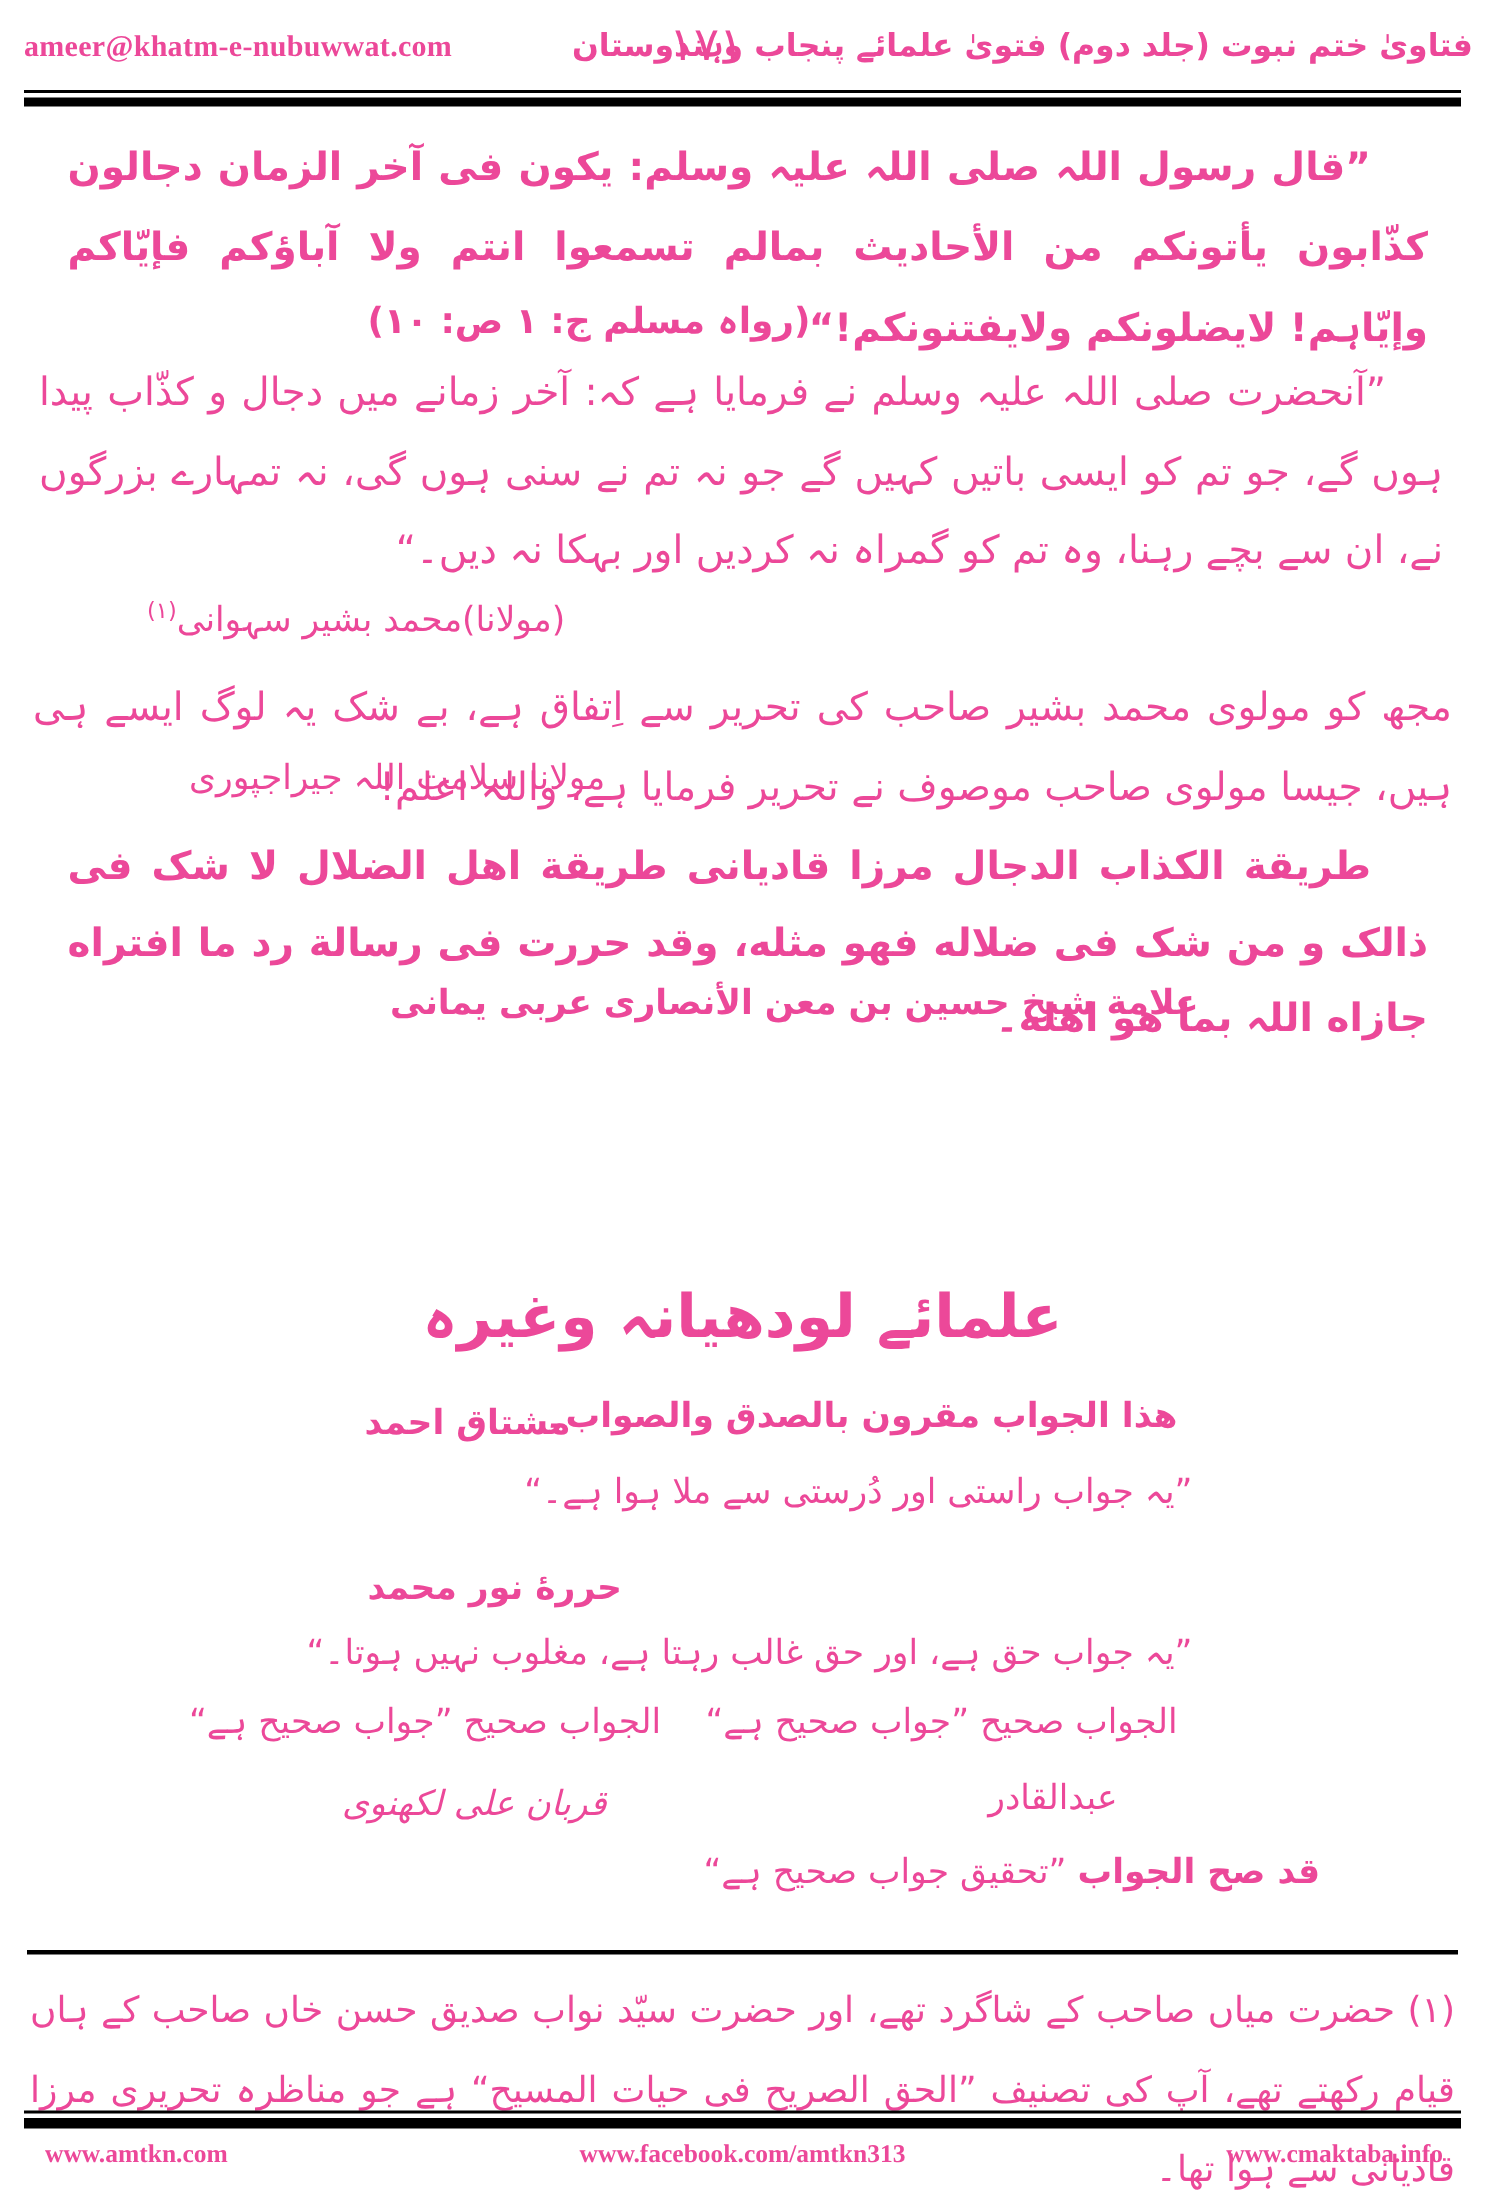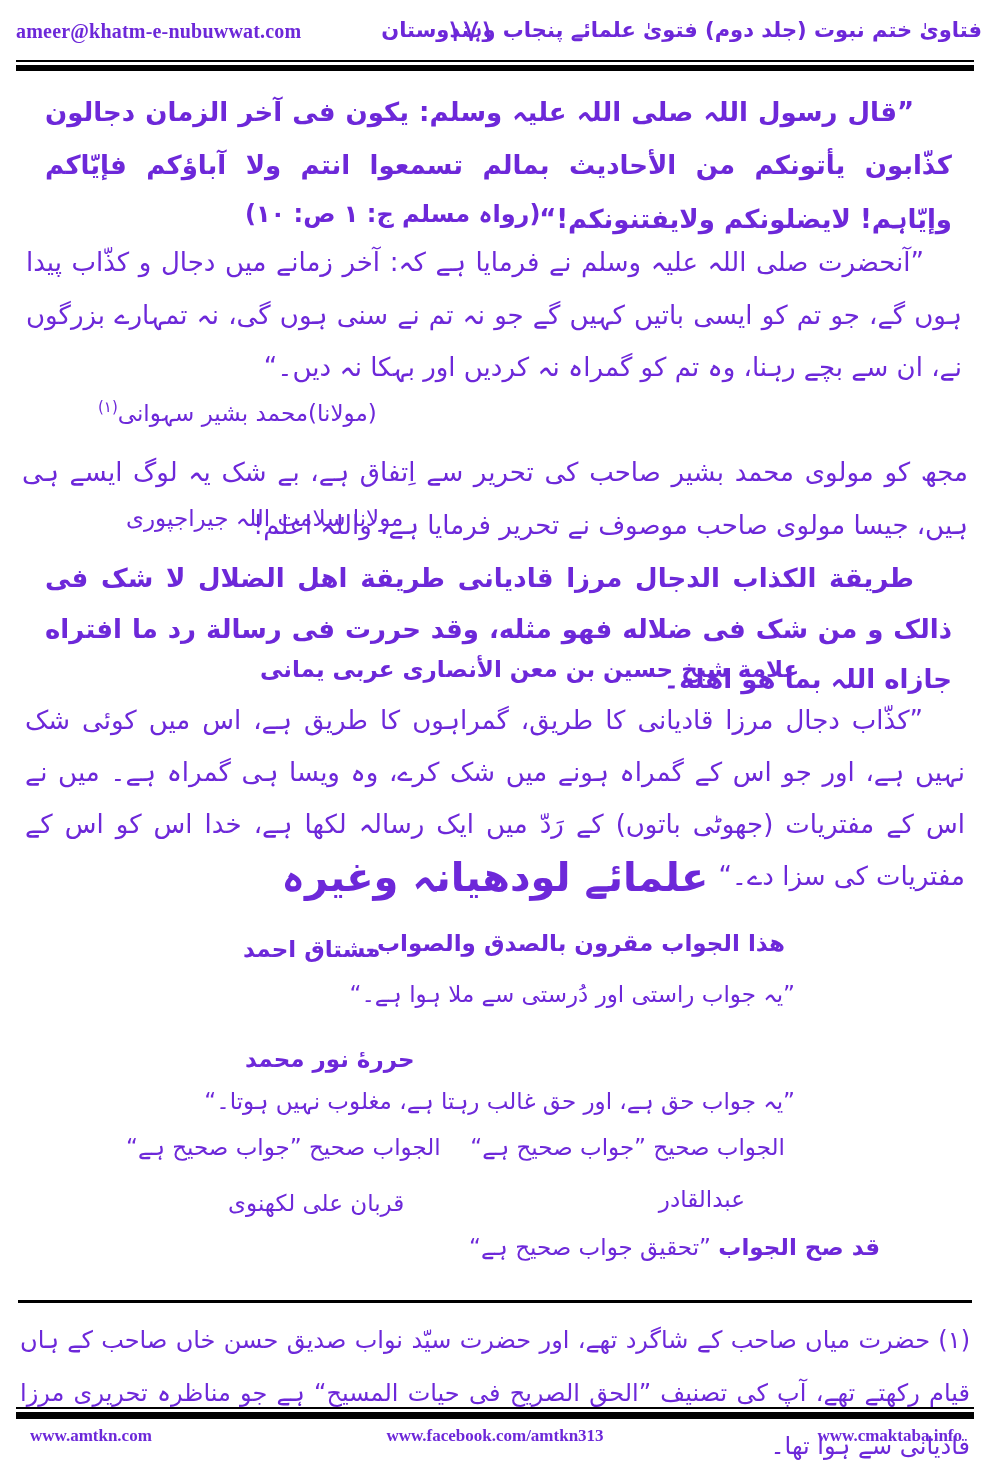--- a/index.html
+++ b/index.html
@@ -3,21 +3,21 @@
 <meta charset="utf-8">
 <style>
   html,body{margin:0;padding:0;background:#e8e8e8;}
   .page{
     position:relative;
     width:990px;height:1460px;
     margin:0 auto;
     background:#ffffff;
     overflow:hidden;
     font-family:"DejaVu Sans",sans-serif;
-    color:#6d28d9;
+    color:#ec4899;
   }
   .rtl{direction:rtl;unicode-bidi:embed;}
   .abs{position:absolute;}
   .nowrap{white-space:nowrap;}
   .jus{text-align:justify;}
   .serif{font-family:"Liberation Serif",serif;}
 
   
   .email{top:20px;left:16px;font-size:20px;font-weight:bold;letter-spacing:0.2px;}
   .pagenum{top:12px;left:446px;font-size:31px;}
@@ -43,21 +43,21 @@
   .r-size{font-size:23px;}
   .row10r{top:930px;right:205px;}
   .row10l{top:936px;left:243px;}
   .q11{top:981px;right:195px;}
   .row12r{top:1040px;right:203px;}
   .row12l{top:1046px;left:245px;}
   .q13{top:1088px;right:195px;}
   .row14r{top:1134px;right:205px;}
   .row14l{top:1134px;left:126px;}
   .row15r{top:1186px;right:245px;}
-  .row15l{top:1190px;left:228px;}
+  .row15l{top:1190px;left:228px;font-style:italic;}
   .row16r{top:1234px;right:110px;}
   .row16l{top:1238px;left:54px;}
 
   
   .fn-rule{top:1300px;left:18px;right:18px;height:3px;background:#000;}
   .footnote{top:1314px;right:20px;left:20px;font-size:24px;line-height:2.2;}
   .hr-c{top:1407px;left:16px;right:16px;height:2px;background:#000;}
   .hr-d{top:1412px;left:16px;right:16px;height:7px;background:#000;}
   .url{top:1426px;font-size:17px;font-weight:bold;}
   .url-l{left:30px;}
@@ -81,21 +81,20 @@
   <div class="abs rtl jus para3">”آنحضرت صلی اللہ علیہ وسلم نے فرمایا ہے کہ: آخر زمانے میں دجال و کذّاب پیدا ہوں گے، جو تم کو ایسی باتیں کہیں گے جو نہ تم نے سنی ہوں گی، نہ تمہارے بزرگوں نے، ان سے بچے رہنا، وہ تم کو گمراہ نہ کردیں اور بہکا نہ دیں۔“</div>
 
   <div class="abs rtl sig4 nowrap"><span>(مولانا)محمد بشیر سہوانی</span><sup>(۱)</sup></div>
 
   <div class="abs rtl jus para5">مجھ کو مولوی محمد بشیر صاحب کی تحریر سے اِتفاق ہے، بے شک یہ لوگ ایسے ہی ہیں، جیسا مولوی صاحب موصوف نے تحریر فرمایا ہے، واللہ اعلم!</div>
   <div class="abs rtl jus para6">طریقة الکذاب الدجال مرزا قادیانی طریقة اهل الضلال لا شک فی ذالک و من شک فی ضلاله فهو مثله، وقد حررت فی رسالة رد ما افتراه جازاه اللہ بما هو اهله۔</div>
 
   <div class="abs rtl sig5 nowrap">مولانا سلامت اللہ جیراجپوری</div>
   <div class="abs rtl head7 nowrap">علامة شیخ حسین بن معن الأنصاری عربی یمانی</div>
 
-  <div class="abs rtl jus para8">”کذّاب دجال مرزا قادیانی کا طریق، گمراہوں کا طریق ہے، اس میں کوئی شک نہیں ہے، اور جو اس کے گمراہ ہونے میں شک کرے، وہ ویسا ہی گمراہ ہے۔ میں نے اس کے مفتریات (جھوٹی باتوں) کے رَدّ میں ایک رسالہ لکھا ہے، خدا اس کو اس کے مفتریات کی سزا دے۔“</div>
 
   <div class="abs rtl bighead">علمائے لودھیانہ وغیرہ</div>
 
   <div class="abs rtl nowrap r-size bld row10r">هذا الجواب مقرون بالصدق والصواب۔</div>
   <div class="abs rtl nowrap r-size bld row10l">مشتاق احمد</div>
 
   <div class="abs rtl nowrap r-size q11">”یہ جواب راستی اور دُرستی سے ملا ہوا ہے۔“</div>
 
   <div class="abs rtl nowrap r-size bld row12l">حررهٔ نور محمد</div>
 

